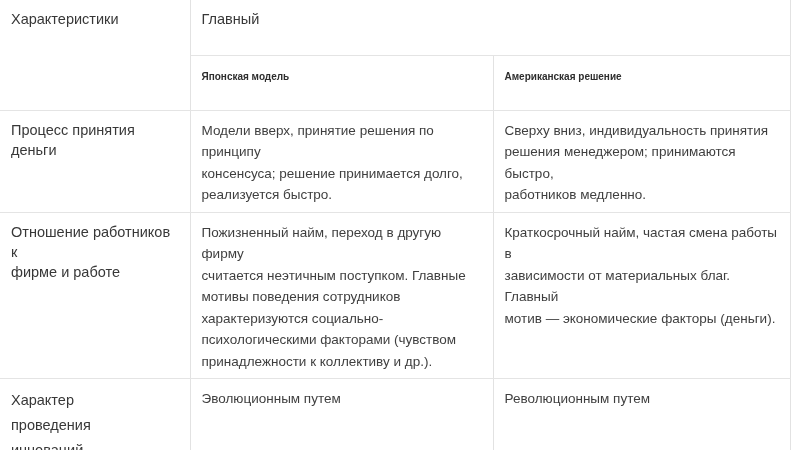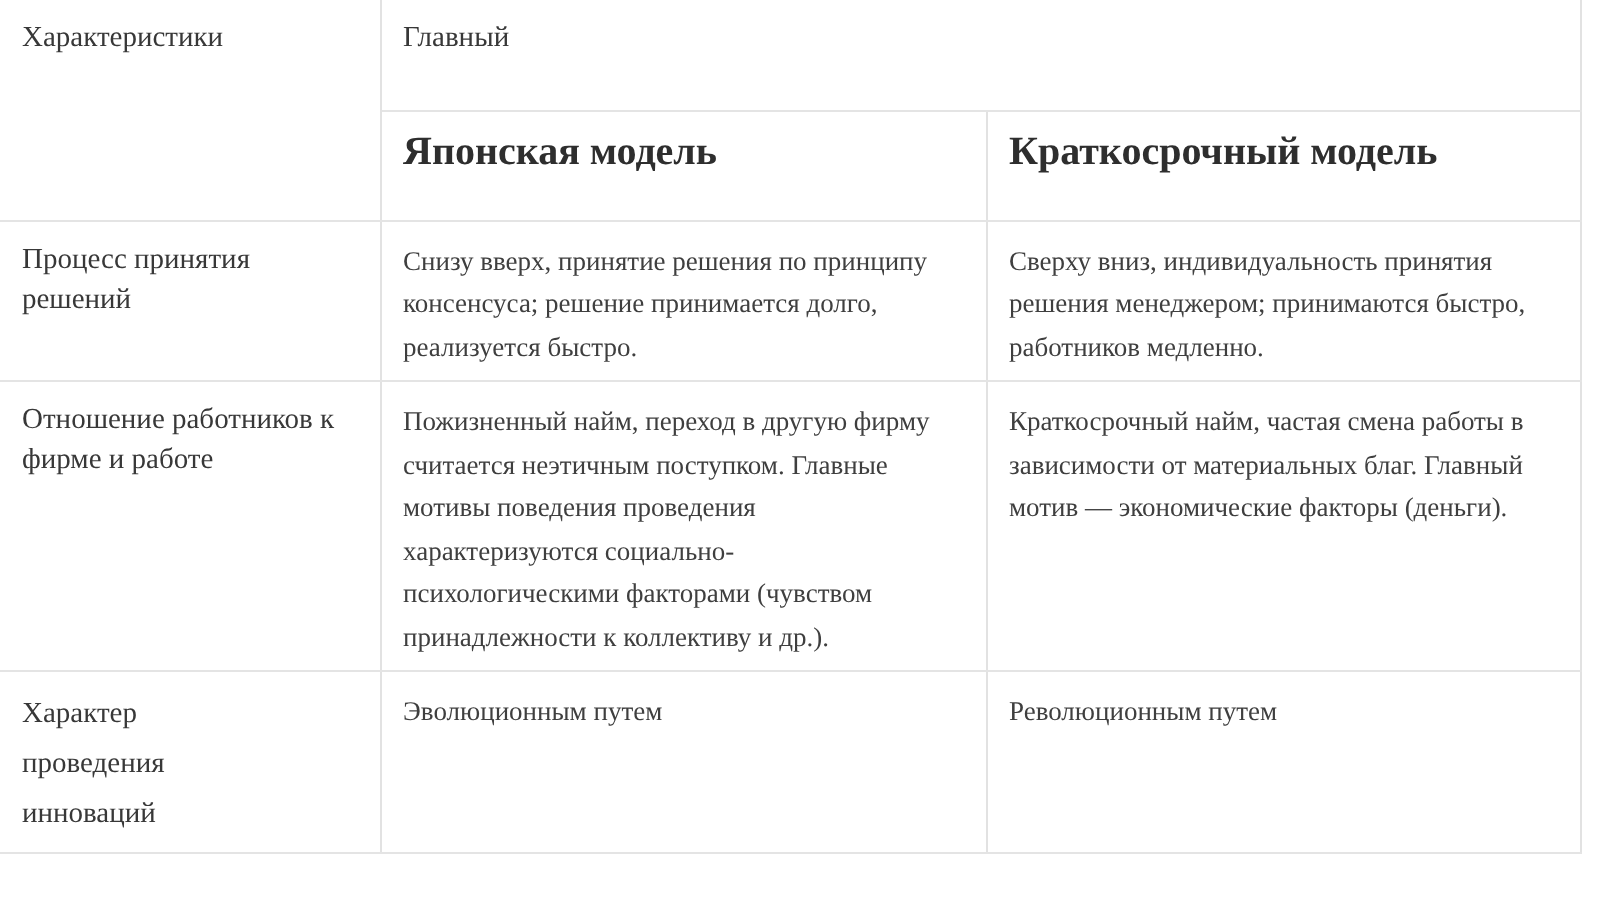--- a/index.html
+++ b/index.html
@@ -6,21 +6,20 @@
   html, body {
     width: 800px; height: 450px;
     background: #ffffff;
     font-family: "Liberation Sans", sans-serif;
     overflow: hidden;
   }
   .slide {
     position: relative;
     width: 800px; height: 324px;
     background: #ffffff;
-    font-family: Liberation Serif, serif;
   }
   table.cmp {
     position: absolute;
     left: 0; top: 0;
     width: 790px;
     border-collapse: collapse;
     table-layout: fixed;
   }
   td {
     vertical-align: top;
@@ -32,21 +31,21 @@
     line-height: 21.5px;
     white-space: pre-line;
     overflow: hidden;
   }
   td.hdr {
     font-size: 14.5px;
     color: #383838;
     line-height: 20px;
   }
   td.model-hdr {
-    font-size: 20px;
+    font-size: 10px;
     font-weight: 700;
     color: #2e2e2e;
     padding-top: 10px;
   }
   td.loose { line-height: 25px; }
   tr.r-head1 { height: 55px; }
   tr.r-head2 { height: 55px; }
   tr.r1 { height: 75px; }
   tr.r2 { height: 128px; }
   tr.r3 { height: 82px; }
@@ -61,38 +60,38 @@
       <col style="width:303px">
       <col style="width:297px">
     </colgroup>
     <tbody>
       <tr class="r-head1">
         <td class="hdr" rowspan="2">Характеристики</td>
         <td class="hdr" colspan="2">Главный</td>
       </tr>
       <tr class="r-head2">
         <td class="model-hdr">Японская модель</td>
-        <td class="model-hdr">Краткосрочный модель</td>
+        <td class="model-hdr">Американская решение</td>
       </tr>
       <tr class="r1">
         <td class="hdr">Процесс принятия
-решений</td>
-        <td>Снизу вверх, принятие решения по принципу
+деньги</td>
+        <td>Модели вверх, принятие решения по принципу
 консенсуса; решение принимается долго,
 реализуется быстро.</td>
         <td>Сверху вниз, индивидуальность принятия
 решения менеджером; принимаются быстро,
 работников медленно.</td>
       </tr>
       <tr class="r2">
         <td class="hdr">Отношение работников к
 фирме и работе</td>
         <td>Пожизненный найм, переход в другую фирму
 считается неэтичным поступком. Главные
-мотивы поведения проведения
+мотивы поведения сотрудников
 характеризуются социально-
 психологическими факторами (чувством
 принадлежности к коллективу и др.).</td>
         <td>Краткосрочный найм, частая смена работы в
 зависимости от материальных благ. Главный
 мотив — экономические факторы (деньги).</td>
       </tr>
       <tr class="r3">
         <td class="hdr loose">Характер
 проведения

